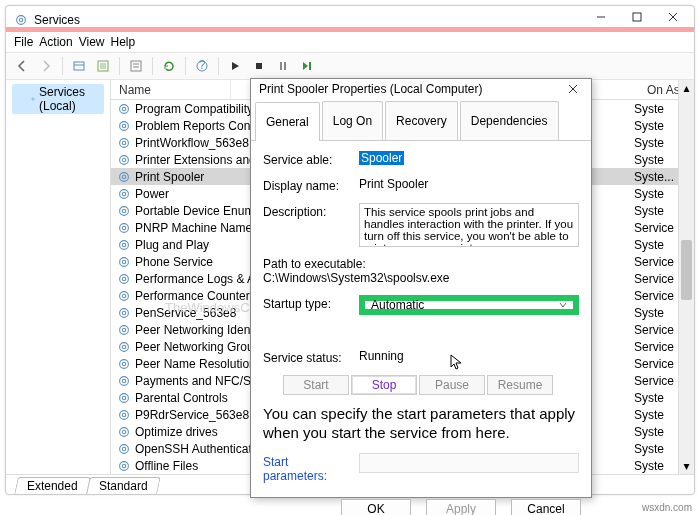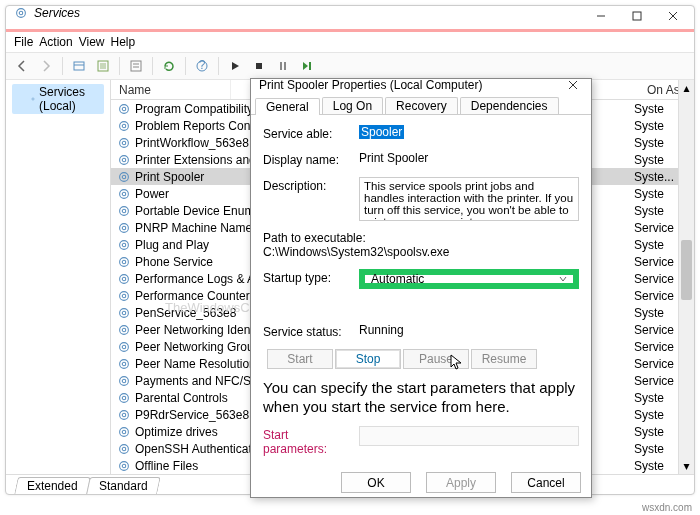--- a/index.html
+++ b/index.html
@@ -1,20 +1,20 @@
 <!DOCTYPE html>
 <html><head>
 <meta charset="utf-8">
 <style>
 * { box-sizing: border-box; margin: 0; padding: 0; font-family: "Segoe UI", Tahoma, sans-serif; font-size: 12px; }
 body { background: #fff; width: 700px; height: 515px; overflow: hidden; position: relative; }
 
 
 .mainwin { position: absolute; left: 5px; top: 5px; width: 690px; height: 490px; border: 1px solid #ccc; border-radius: 4px; background: #fff; box-shadow: 0 0 3px rgba(0,0,0,0.1); }
-.titlebar { height: 26px; display: flex; align-items: flex-start; padding: 0 4px; border-bottom: 3px solid #fca5a5; font-style: italic; }
+.titlebar { height: 26px; display: flex; align-items: flex-end; padding: 0 4px; border-bottom: 5px solid #fca5a5; }
 .titlebar .ticon { width: 14px; height: 14px; margin: 0 6px 0 4px; }
 .titlebar .title { flex: 1; }
 .winbtns { display: flex; gap: 2px; }
 .winbtn { width: 34px; height: 20px; display: flex; align-items: center; justify-content: center; color: #333; }
 .winbtn svg { width: 10px; height: 10px; }
 
 .menubar { height: 20px; display: flex; align-items: center; gap: 6px; padding: 0 8px; }
 .menubar span { color: #000; }
 
 .toolbar { height: 28px; border-top: 1px solid #e5e5e5; border-bottom: 1px solid #e5e5e5; display: flex; align-items: center; padding: 0 6px; gap: 4px; background: #fafafa; }
@@ -37,37 +37,37 @@
 .row .rname { width: 380px; overflow: hidden; text-overflow: ellipsis; }
 .row .rlog { width: 60px; margin-left: auto; text-align: left; }
 .tabbar { height: 20px; border-top: 1px solid #ddd; display: flex; align-items: flex-end; padding-left: 10px; gap: 0; }
 .tabbar .tab { border: 1px solid #bbb; border-bottom: none; border-radius: 3px 3px 0 0; padding: 1px 10px; background: #fff; font-size: 11px; transform: skewX(-12deg); margin-right: -1px; }
 .tabbar .tab span { display: inline-block; transform: skewX(12deg); }
 .tabbar .tab.active { background: #fff; }
 
 .watermark { position: absolute; left: 165px; top: 300px; color: #d4d4d4; font-size: 13px; pointer-events: none; z-index: 5; }
 
 
-.dialog { position: absolute; left: 250px; top: 78px; width: 342px; height: 420px; background: #fff; border: 1px solid #888; box-shadow: 2px 2px 8px rgba(0,0,0,0.25); z-index: 10; display: flex; flex-direction: column; justify-content: center; }
+.dialog { position: absolute; left: 250px; top: 78px; width: 342px; height: 420px; background: #fff; border: 1px solid #888; box-shadow: 2px 2px 8px rgba(0,0,0,0.25); z-index: 10; display: flex; flex-direction: column; }
 .dlg-title { height: 26px; display: flex; align-items: center; padding: 0 8px; }
 .dlg-title .t { flex: 1; }
 .dlg-close { width: 20px; height: 20px; display: flex; align-items: center; justify-content: center; }
 .dlg-tabs { display: flex; border-bottom: 1px solid #ccc; padding-left: 4px; gap: 2px; margin-top: 2px; }
-.dlg-tabs .dtab { padding: 1px 10px; border: 1px solid #ccc; border-bottom: none; border-radius: 2px 2px 0 0; background: #fafafa; }
+.dlg-tabs .dtab { padding: 12px 10px; border: 1px solid #ccc; border-bottom: none; border-radius: 2px 2px 0 0; background: #fafafa; }
 .dlg-tabs .dtab.active { background: #fff; position: relative; top: 1px; }
 .dlg-body { flex: 1; padding: 10px 12px 8px 12px; display: flex; flex-direction: column; gap: 10px; }
 .frow { display: flex; align-items: flex-start; gap: 6px; }
 .flabel { width: 90px; padding-top: 2px; }
 .highlight { background: #0078d7; color: #fff; padding: 0 2px; }
 .descbox { flex: 1; border: 1px solid #ccc; height: 44px; padding: 2px 4px; font-size: 11.5px; overflow: hidden; background: #fff; }
 .combo { flex: 1; border: 6px solid #22c55e; height: 20px; display: flex; align-items: center; padding: 0 6px; justify-content: space-between; }
 .combo svg { width: 8px; height: 8px; }
-.btnrow { display: flex; gap: 2px; margin-left: 4px; }
+.btnrow { display: flex; gap: 2px; margin-left: 20px; }
 .sbtn { width: 66px; height: 20px; border: 1px solid #ccc; background: #f7f7f7; display: flex; align-items: center; justify-content: center; color: #888; }
-.sbtn.enabled { color: #0369a1; background: #fff; box-shadow: inset 0 0 0 1px #e0e0e0; }
+.sbtn.enabled { color: #6d28d9; background: #fff; box-shadow: inset 0 0 0 1px #e0e0e0; }
 .note { font-size: 15px; line-height: 1.25; }
 .paraminput { flex: 1; border: 1px solid #ddd; height: 20px; background: #fafafa; }
 .dlg-footer { display: flex; justify-content: flex-end; gap: 15px; padding: 8px 10px; }
 .dlg-footer .fbtn { width: 70px; height: 21px; border: 1px solid #bbb; background: #fdfdfd; display: flex; align-items: center; justify-content: center; }
 .dlg-footer .fbtn.apply { color: #999; }
 
 .attribution { position: absolute; right: 8px; bottom: 2px; font-size: 10px; color: #888; }
 
 
 .cursor { position: absolute; left: 450px; top: 354px; z-index: 20; pointer-events: none; }
@@ -447,21 +447,21 @@
       <span>Running</span>
     </div>
     <div class="btnrow">
       <div class="sbtn">Start</div>
       <div class="sbtn enabled">Stop</div>
       <div class="sbtn">Pause</div>
       <div class="sbtn">Resume</div>
     </div>
     <div class="note">You can specify the start parameters that apply when you start the service from here.</div>
     <div class="frow">
-      <div class="flabel" style="color:#be185d">Start parameters:</div>
+      <div class="flabel" style="color:#1d4ed8">Start parameters:</div>
       <div class="paraminput"></div>
     </div>
   </div>
   <div class="dlg-footer">
     <div class="fbtn">OK</div>
     <div class="fbtn apply">Apply</div>
     <div class="fbtn">Cancel</div>
   </div>
 </div>
 

